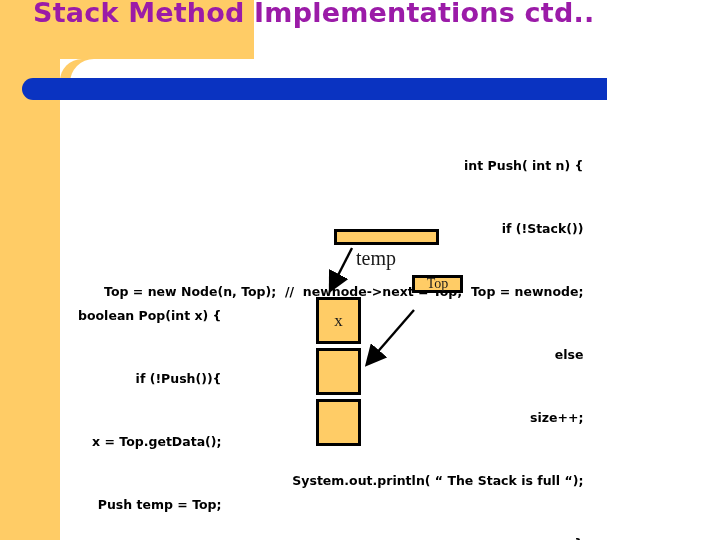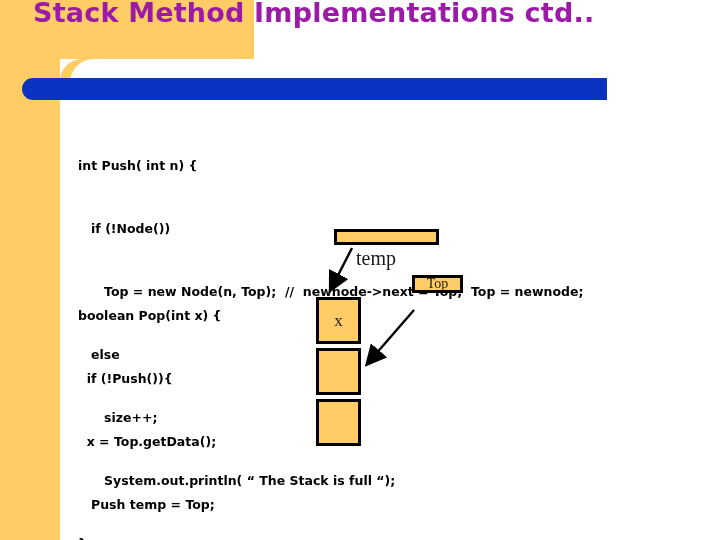--- a/index.html
+++ b/index.html
@@ -86,21 +86,21 @@
     position: absolute;
     color: #000000;
     font-family: "DejaVu Sans", sans-serif;
     font-size: 12.5px;
     line-height: 21px;
     font-weight: 600;
     white-space: pre;
   }
   #push-code { left: 78px; top: 113px; }
   #pop-code  { left: 78px; top: 263px; }
-  .code-line { display: block; height: 21px; }
+  .code-line { display: block; height: 21px; text-align: right; }
 
   
   .diagram {
     position: absolute;
     left: 0;
     top: 0;
     width: 720px;
     height: 540px;
     pointer-events: none;
   }
@@ -170,21 +170,21 @@
   <div class="left-band"></div>
   <div class="title-plate"></div>
   <div class="title-plate-notch"></div>
   <div class="notch-cover"></div>
   <div class="blue-bar"></div>
 
   <div class="slide-title">Stack Method Implementations ctd..</div>
 
   <div class="code-block" id="push-code">
     <span class="code-line">int Push( int n) {</span>
-    <span class="code-line">   if (!Node())</span>
+    <span class="code-line">   if (!Stack())</span>
     <span class="code-line">      Top = new Node(n, Top);  //  newnode-&gt;next = Top;  Top = newnode;</span>
     <span class="code-line">   else</span>
     <span class="code-line">      size++;</span>
     <span class="code-line">      System.out.println( “ The Stack is full “);</span>
     <span class="code-line">}</span>
   </div>
 
   <div class="code-block" id="pop-code">
     <span class="code-line">boolean Pop(int x) {</span>
     <span class="code-line">  if (!Push()){</span>

